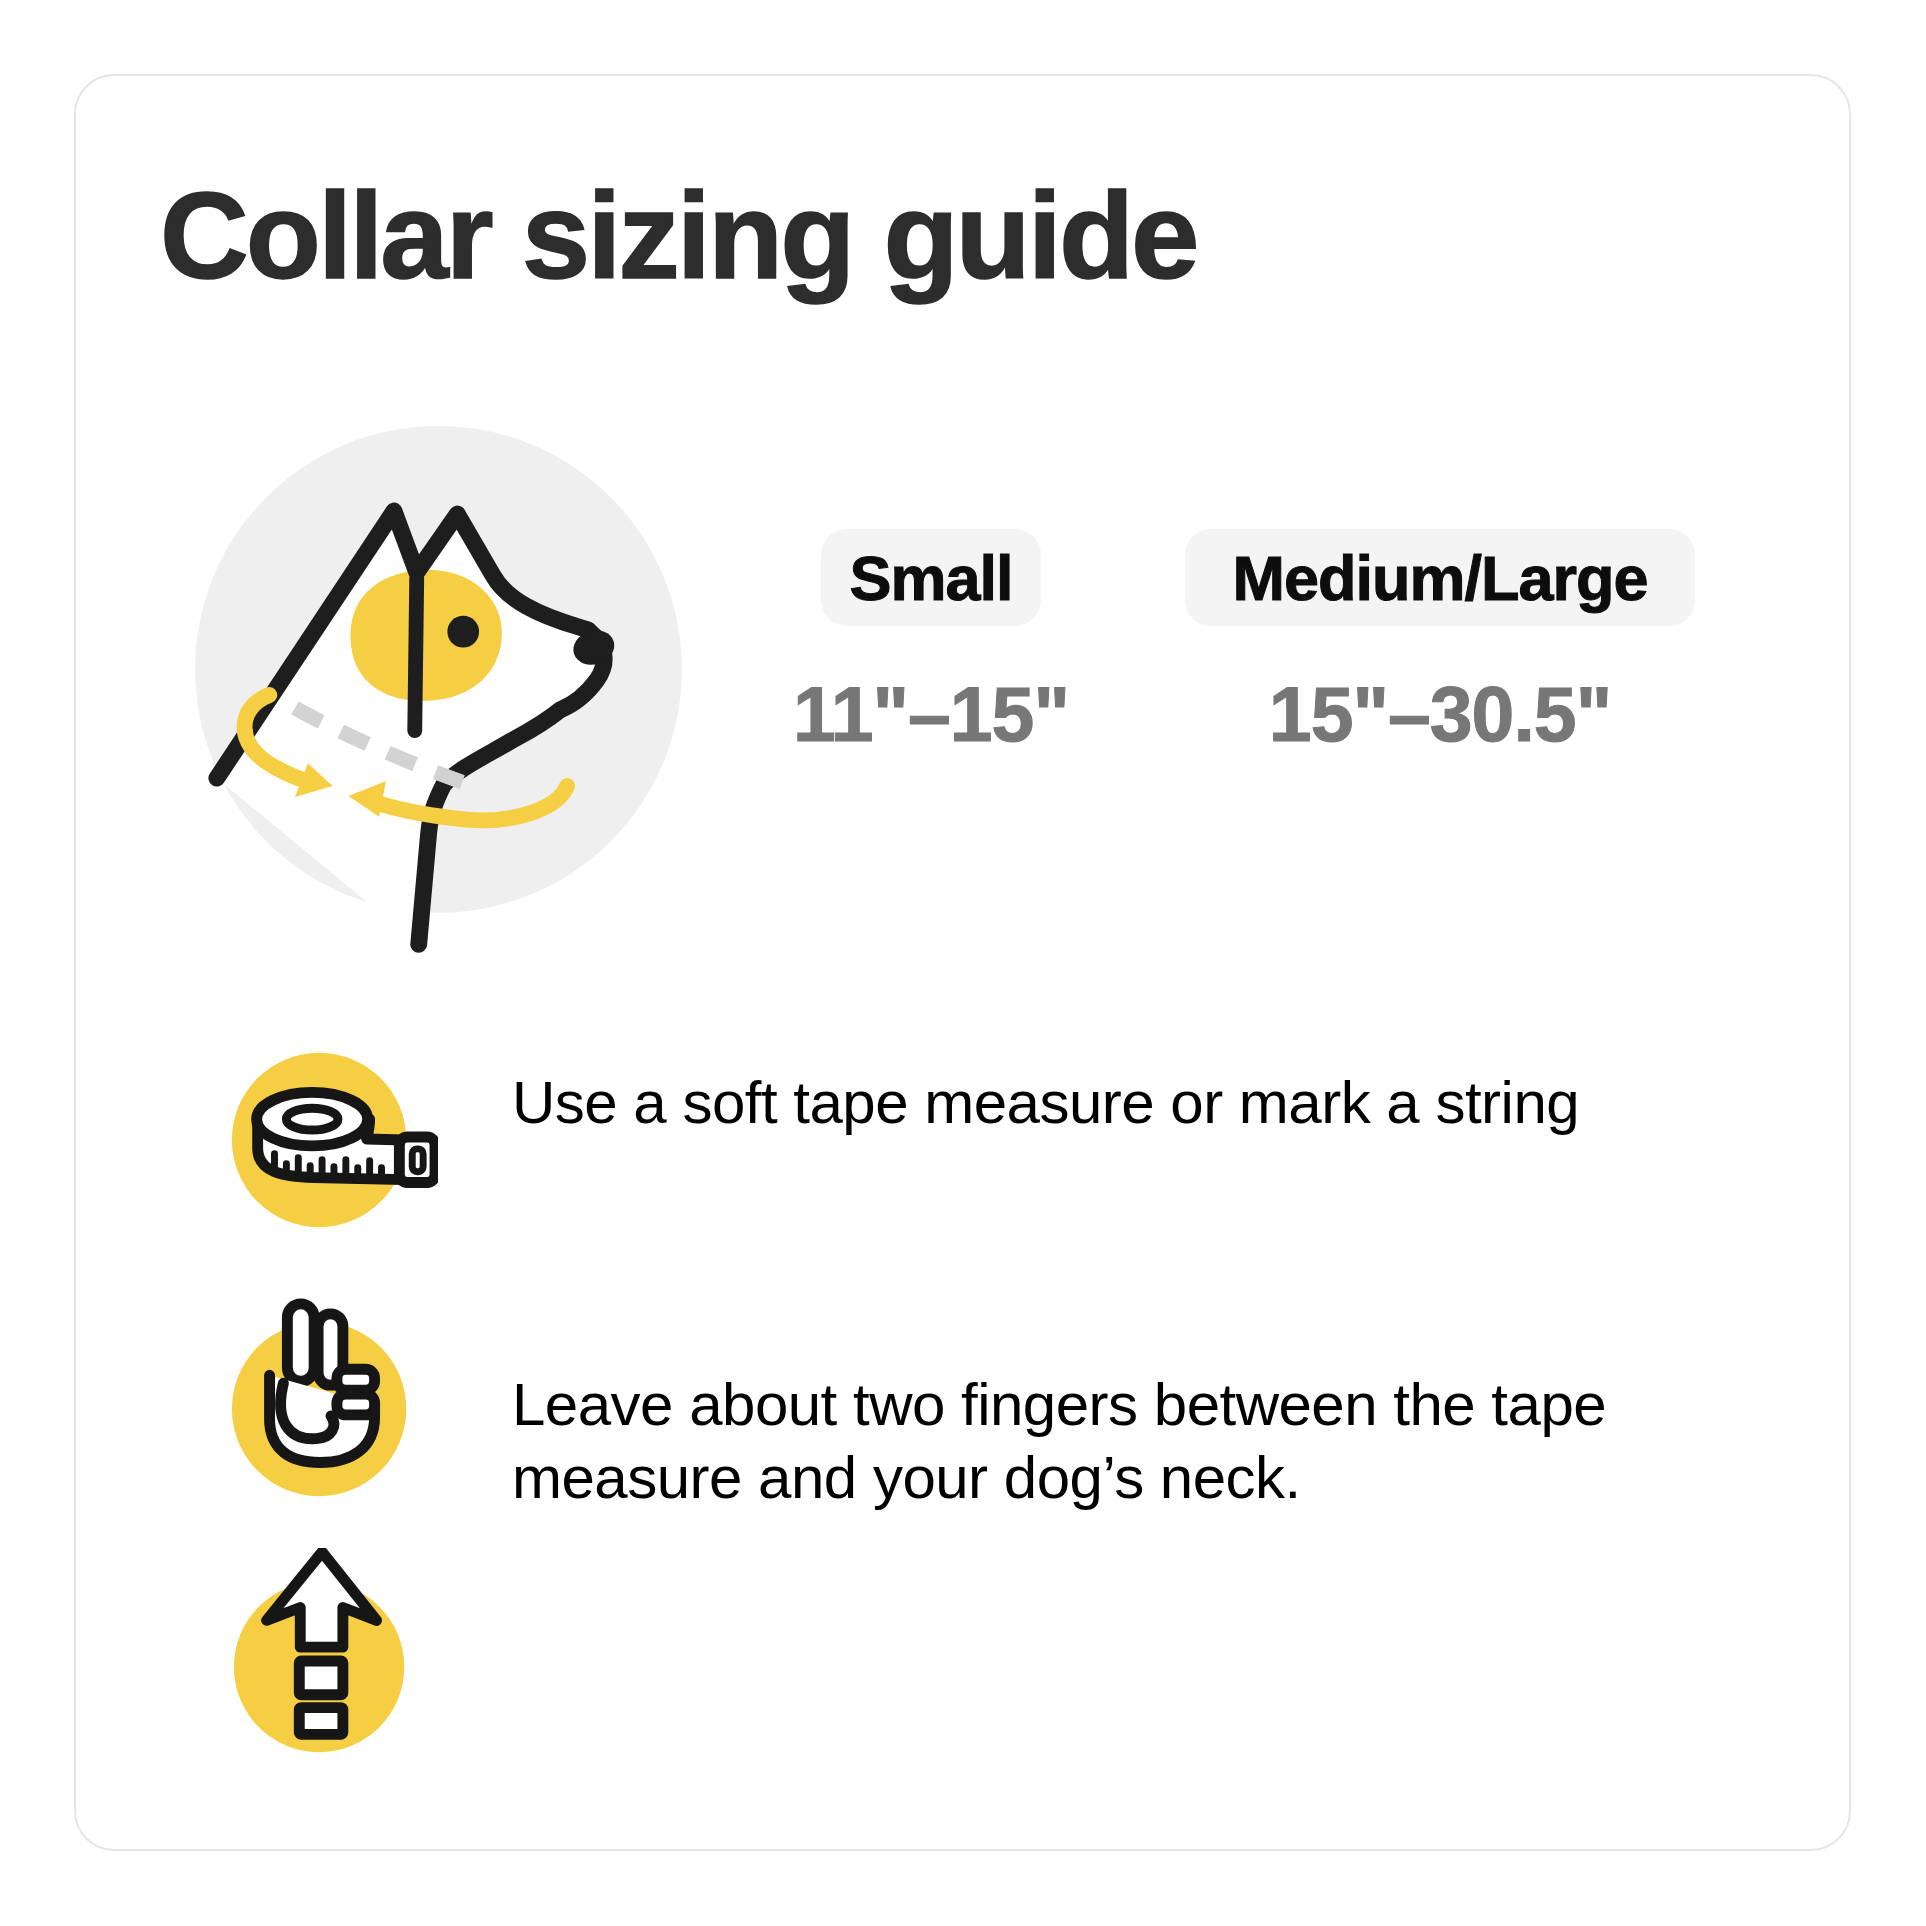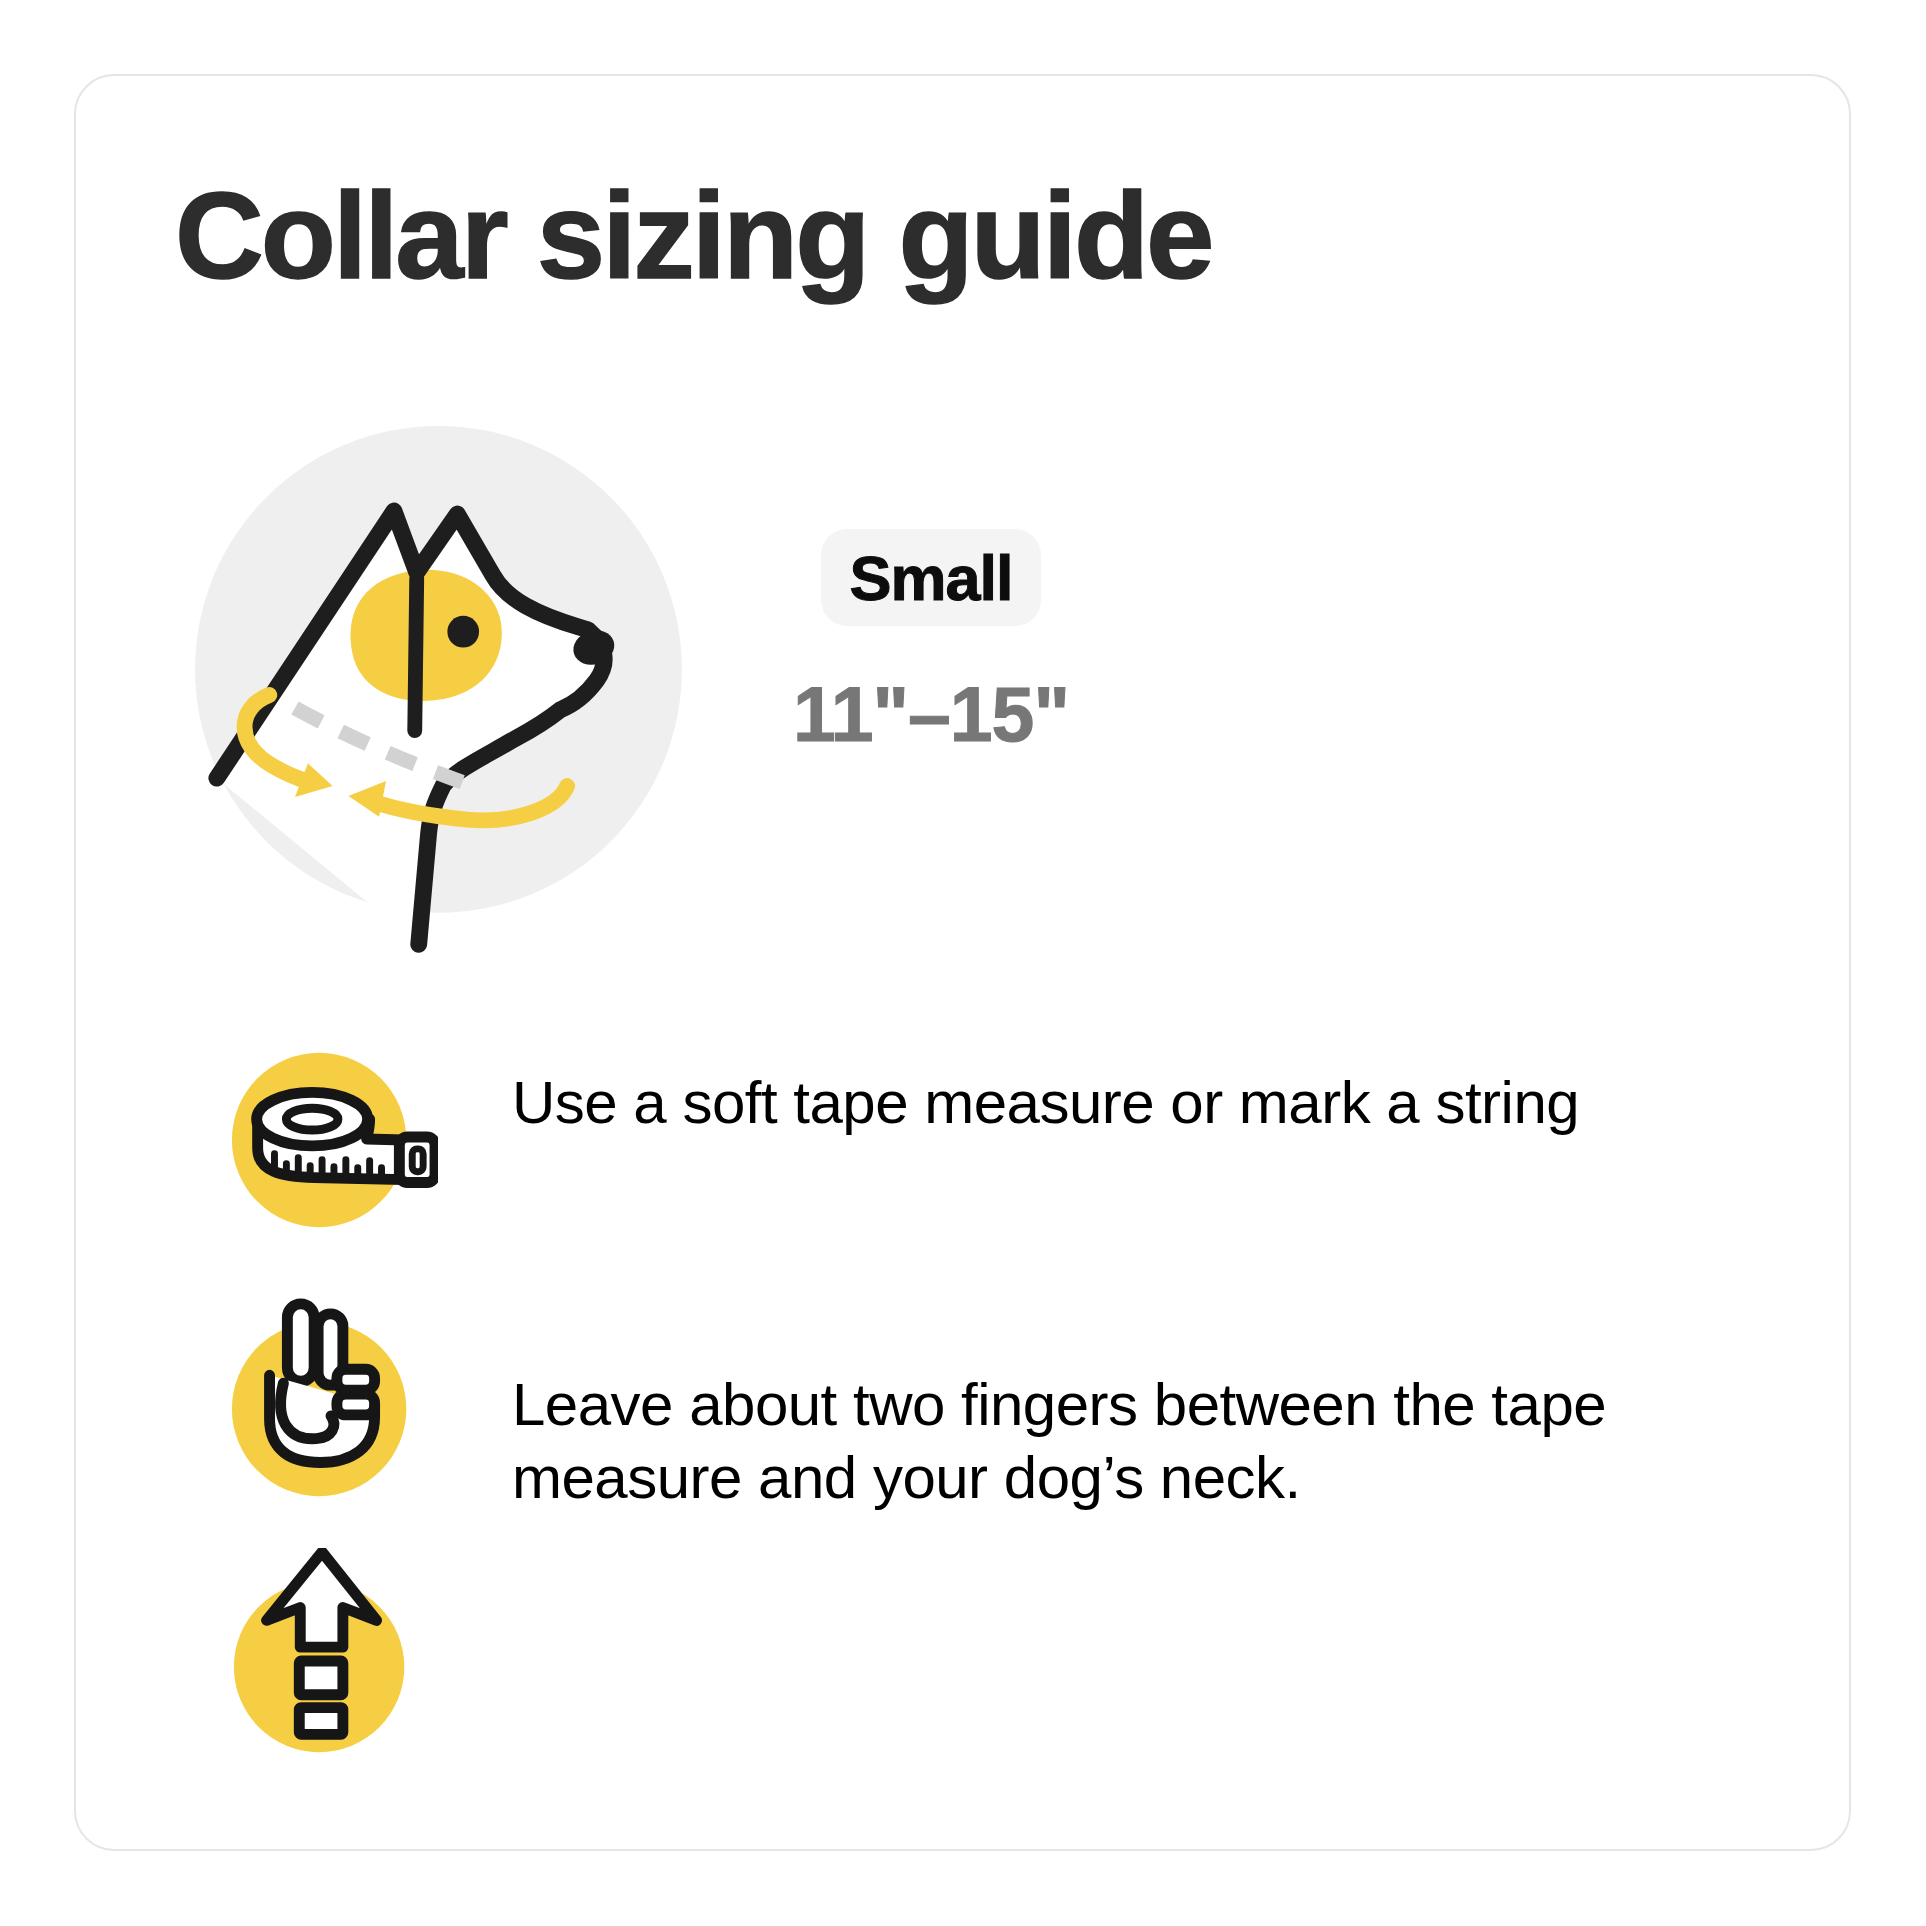--- a/index.html
+++ b/index.html
@@ -7,21 +7,21 @@
     width:1927px;height:1927px;background:#ffffff;position:relative;
     font-family:"Liberation Sans","DejaVu Sans",sans-serif;
     -webkit-font-smoothing:antialiased;
   }
   .card{
     position:absolute;left:74px;top:74px;width:1777px;height:1777px;
     background:#ffffff;border:2px solid #e5e5e5;border-radius:40px;
     box-sizing:border-box;overflow:hidden;
   }
   .title{
-    position:absolute;left:99px;top:95px;margin:0;
+    position:absolute;left:84px;top:95px;margin:0;
     font-size:123px;line-height:1.05;font-weight:700;letter-spacing:-3px;
     color:#2d2d2d;-webkit-text-stroke:1.5px #2d2d2d;
   }
   .dog-svg{position:absolute;left:114px;top:340px;}
   .size-col{position:absolute;top:453px;display:flex;flex-direction:column;align-items:center;}
   .size-col.small{left:745px;width:220px;}
   .size-col.ml{left:1109px;width:510px;}
   .size-pill{
     width:100%;height:97px;box-sizing:border-box;background:#f4f4f4;border-radius:26px;
     display:flex;align-items:center;justify-content:center;
@@ -88,20 +88,24 @@
     <path fill="none" stroke="#F6CE44" stroke-width="16" stroke-linecap="round" d="M 80,282 C 48,294 44,332 84,354 C 98,362 108,366 118,369"></path>
     <path fill="#F6CE44" d="M 144,374 L 106,385 L 119,351 Z"></path>
     <path fill="none" stroke="#F6CE44" stroke-width="16" stroke-linecap="round" d="M 381,374 C 372,396 330,412 280,408 C 242,404 210,398 186,390"></path>
     <path fill="#F6CE44" d="M 160,384 L 198,369 L 191,405 Z"></path>
   </svg>
 
   <div class="size-col small">
     <div class="size-pill">Small</div>
     <div class="size-range">11"–15"</div>
   </div>
+  <div class="size-col ml">
+    <div class="size-pill">Medium/Large</div>
+    <div class="size-range">15"–30.5"</div>
+  </div>
 
   <svg class="tip-icon t1" viewBox="0 0 220 230" xmlns="http://www.w3.org/2000/svg">
     <circle cx="100" cy="120" r="88" fill="#F6CE44"></circle>
     <path d="M 38,98 L 38,128 C 38,152 62,157 95,158 L 186,160 L 186,120 L 148,119 C 150,111 151,105 151,99 Z" fill="#ffffff" stroke="#161616" stroke-width="11" stroke-linejoin="round"></path>
     <rect x="181" y="117" width="36" height="46" rx="8" fill="#ffffff" stroke="#161616" stroke-width="11"></rect>
     <rect x="194" y="129" width="11" height="23" rx="5" fill="#ffffff" stroke="#161616" stroke-width="7"></rect>
     <path d="M 55,152 v-18 M 67,155 v-11 M 79,156 v-18 M 91,157 v-11 M 103,158 v-18 M 115,158 v-11 M 127,158 v-18 M 139,159 v-11 M 151,159 v-18 M 163,159 v-11" stroke="#161616" stroke-width="7" stroke-linecap="round" fill="none"></path>
     <ellipse cx="93" cy="99" rx="56" ry="27" fill="#ffffff" stroke="#161616" stroke-width="11"></ellipse>
     <ellipse cx="93" cy="99" rx="26" ry="11" fill="#ffffff" stroke="#161616" stroke-width="9"></ellipse>
   </svg>

